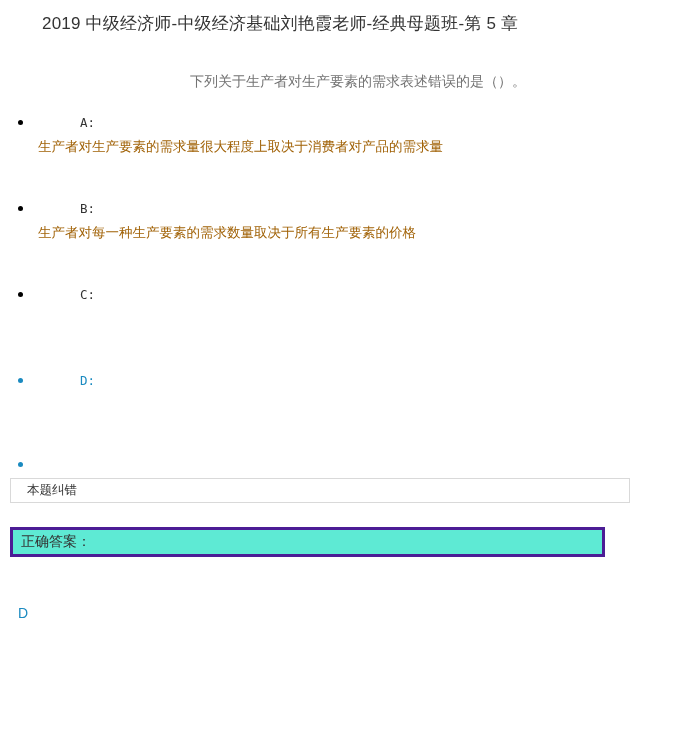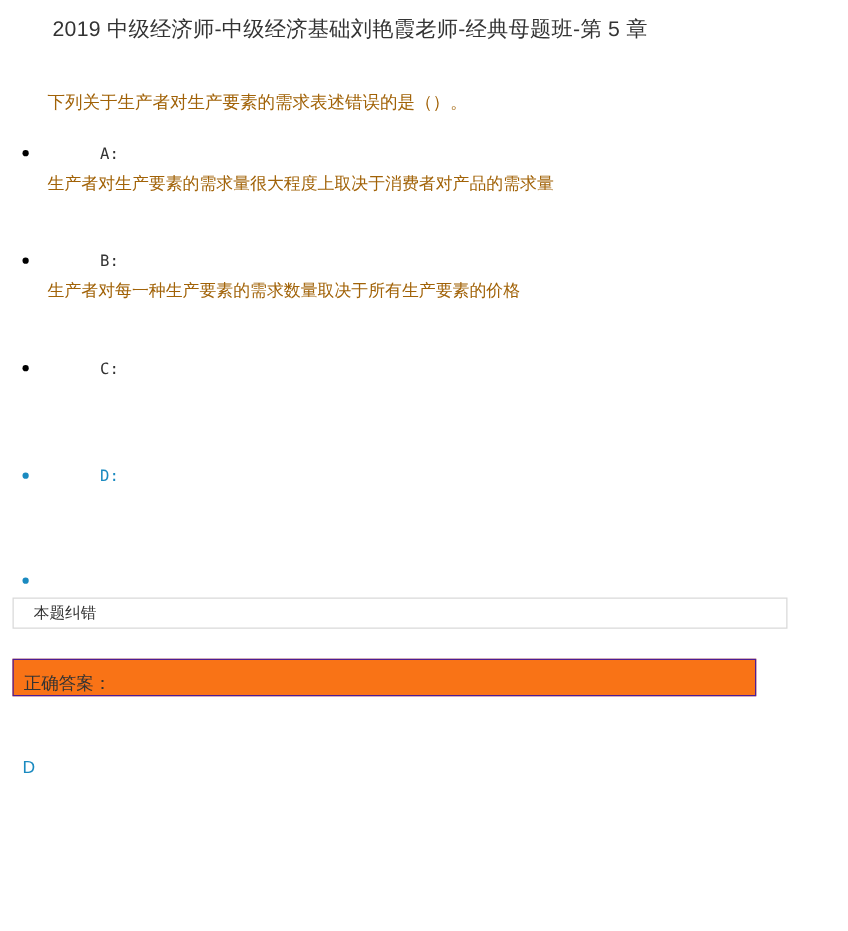--- a/index.html
+++ b/index.html
@@ -49,22 +49,23 @@
   }
   .qheader-text {
     font-size: 13.5px;
     color: #333;
   }
 
   
   .stem {
     margin: 24px 0 0 38px;
     font-size: 14px;
-    color: #a16207;
+    color: #737373;
     line-height: 22px;
+    text-align: center;
   }
 
   
   .options {
     margin: 22px 0 0 0;
     padding: 0;
     list-style: none;
     position: relative;
   }
   .option {
@@ -129,24 +130,24 @@
   .report-bar-text {
     font-size: 12.5px;
     color: #333;
   }
 
   
   .answer-box {
     margin: 24px 10px 0 10px;
     width: 595px;
     height: 30px;
-    border: 1px solid #4c1d95;
-    background: #f97316;
+    border: 3px solid #4c1d95;
+    background: #5eead4;
     display: flex;
-    align-items: flex-end;
+    align-items: center;
     padding-left: 8px;
   }
   .answer-box-label {
     font-size: 14px;
     color: #333;
   }
 
   
   .answer-value {
     margin: 48px 0 0 18px;

